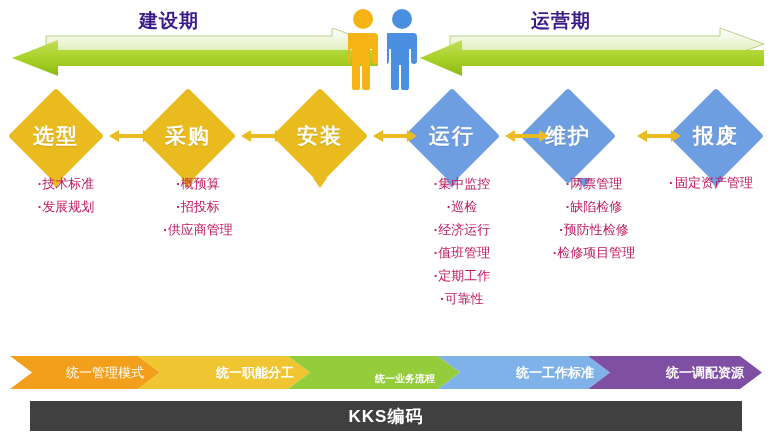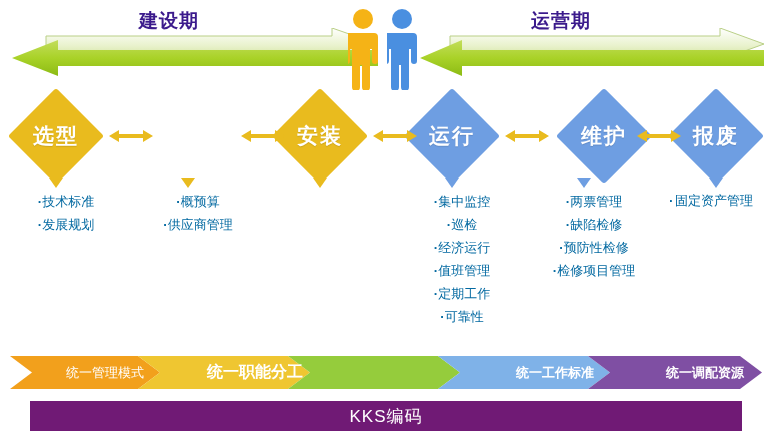--- a/index.html
+++ b/index.html
@@ -45,55 +45,55 @@
   }
   .diamond.gold{background:#e9bb1e;}
   .diamond.blue{background:#6e9ee2;}
   .diamond-label{
     position:absolute;left:0;top:0;width:96px;height:96px;
     display:flex;align-items:center;justify-content:center;
     color:#ffffff;font-size:21px;font-weight:bold;letter-spacing:2px;
     text-shadow:0 1px 1px rgba(0,0,0,.12);
   }
   #dia-0{left:8px;}  #dia-1{left:140px;}  #dia-2{left:272px;}
-  #dia-3{left:404px;} #dia-4{left:556px;text-decoration:underline;} #dia-5{left:668px;}
+  #dia-3{left:404px;} #dia-4{left:520px;text-decoration:underline;} #dia-5{left:668px;}
 
   
   .connector{position:absolute;top:128px;width:44px;height:16px;}
   #con-0{left:109px;} #con-1{left:241px;} #con-2{left:373px;}
   #con-3{left:505px;} #con-4{left:637px;}
 
   
   .caret{position:absolute;top:178px;width:14px;height:10px;}
 
   
   .bullets{
     position:absolute;
-    top:190px;
+    top:172px;
     width:132px;
     text-align:center;
     font-size:13px;
-    color:#0369a1;
+    color:#be185d;
     line-height:23px;
     white-space:nowrap;
   }
   .bullets .bi{display:block;}
   .bullets .bi::before{content:"\00B7 ";font-weight:bold;}
   #bul-0{left:0px;}   #bul-1{left:132px;} #bul-2{left:264px;}
   #bul-3{left:396px;} #bul-4{left:528px;} #bul-5{left:648px;width:124px;font-family:Liberation Mono, monospace;}
 
   
   #chev-strip{position:absolute;left:10px;top:356px;width:752px;height:33px;}
 
   
   #kks-bar{
     position:absolute;left:30px;top:401px;width:712px;height:30px;
-    background:#701a75;
+    background:#404040;
     display:flex;align-items:center;justify-content:center;
-    color:#ffffff;font-size:17px;font-weight:normal;letter-spacing:1px;
+    color:#ffffff;font-size:17px;font-weight:bold;letter-spacing:1px;
   }
 </style>
 </head>
 <body>
 
 <div id="stage">
 
   <div class="phase-title" id="title-build">建设期</div>
   <div class="phase-title" id="title-oper">运营期</div>
 
@@ -127,20 +127,24 @@
   </svg>
   <svg class="person" id="person-blue" viewBox="0 0 30 82">
     <circle cx="15" cy="11" r="10" fill="#4a8fe0"></circle>
     <path d="M4,25 h22 a4,4 0 0 1 4,4 v24 a3,3 0 0 1 -6,0 v-12 h-2 v38 a4,4 0 0 1 -8,0 v-22 h-2 v22 a4,4 0 0 1 -8,0 v-38 h-2 v12 a3,3 0 0 1 -6,0 v-24 a4,4 0 0 1 4,-4 z" fill="#4a8fe0"></path>
   </svg>
 
   <div class="diamond-wrap" id="dia-0">
     <div class="diamond gold"></div>
     <div class="diamond-label">选型</div>
   </div>
+  <div class="diamond-wrap" id="dia-1">
+    <div class="diamond gold"></div>
+    <div class="diamond-label">采购</div>
+  </div>
   <div class="diamond-wrap" id="dia-2">
     <div class="diamond gold"></div>
     <div class="diamond-label">安装</div>
   </div>
   <div class="diamond-wrap" id="dia-3">
     <div class="diamond blue"></div>
     <div class="diamond-label">运行</div>
   </div>
   <div class="diamond-wrap" id="dia-4">
     <div class="diamond blue"></div>
@@ -185,20 +189,21 @@
   <svg class="caret" style="left:709px" viewBox="0 0 14 10">
       <path d="M0,0 L14,0 L7,10 Z" fill="#6e9ee2"></path>
     </svg>
 
   <div class="bullets" id="bul-0">
     <span class="bi">技术标准</span>
     <span class="bi">发展规划</span>
   </div>
   <div class="bullets" id="bul-1">
     <span class="bi">概预算</span>
+    <span class="bi">招投标</span>
     <span class="bi">供应商管理</span>
   </div>
   <div class="bullets" id="bul-3">
     <span class="bi">集中监控</span>
     <span class="bi">巡检</span>
     <span class="bi">经济运行</span>
     <span class="bi">值班管理</span>
     <span class="bi">定期工作</span>
     <span class="bi">可靠性</span>
   </div>
@@ -225,22 +230,22 @@
     <g>
       <path d="M428,0 L578,0 L600,16.5 L578,33 L428,33 L450,16.5 Z" fill="#7fb2e8"></path>
     </g>
     <g>
       <path d="M578,0 L730,0 L752,16.5 L730,33 L578,33 L600,16.5 Z" fill="#7f4fa3"></path>
     </g>
   </svg>
 
   <div style="position:absolute;left:10px;top:356px;width:752px;height:33px;pointer-events:none;">
     <div style="position:absolute;left:40px;top:0;width:110px;height:33px;display:flex;align-items:center;justify-content:center;color:#fff;font-size:13px;font-weight:normal;white-space:nowrap;">统一管理模式</div>
-    <div style="position:absolute;left:190px;top:0;width:110px;height:33px;display:flex;align-items:center;justify-content:center;color:#fff;font-size:16px;font-weight:bold;white-space:nowrap;">统一职能分工</div>
-    <div style="position:absolute;left:340px;top:0;width:110px;height:46px;display:flex;align-items:center;justify-content:center;color:#fff;font-size:13px;font-weight:bold;white-space:nowrap;margin-top:20px;">统一业务流程</div>
+    <div style="position:absolute;left:190px;top:0;width:110px;height:33px;display:flex;align-items:center;justify-content:center;color:#fff;font-size:13px;font-weight:bold;white-space:nowrap;">统一职能分工</div>
+    <div style="position:absolute;left:340px;top:0;width:110px;height:46px;display:flex;align-items:center;justify-content:center;color:#fff;font-size:10px;font-weight:bold;white-space:nowrap;">统一业务流程</div>
     <div style="position:absolute;left:490px;top:0;width:110px;height:33px;display:flex;align-items:center;justify-content:center;color:#fff;font-size:13px;font-weight:bold;white-space:nowrap;">统一工作标准</div>
     <div style="position:absolute;left:640px;top:0;width:110px;height:33px;display:flex;align-items:center;justify-content:center;color:#fff;font-size:13px;font-weight:bold;white-space:nowrap;">统一调配资源</div>
   </div>
 
   <div id="kks-bar">
     <span>KKS编码</span>
   </div>
 
 </div>
 

